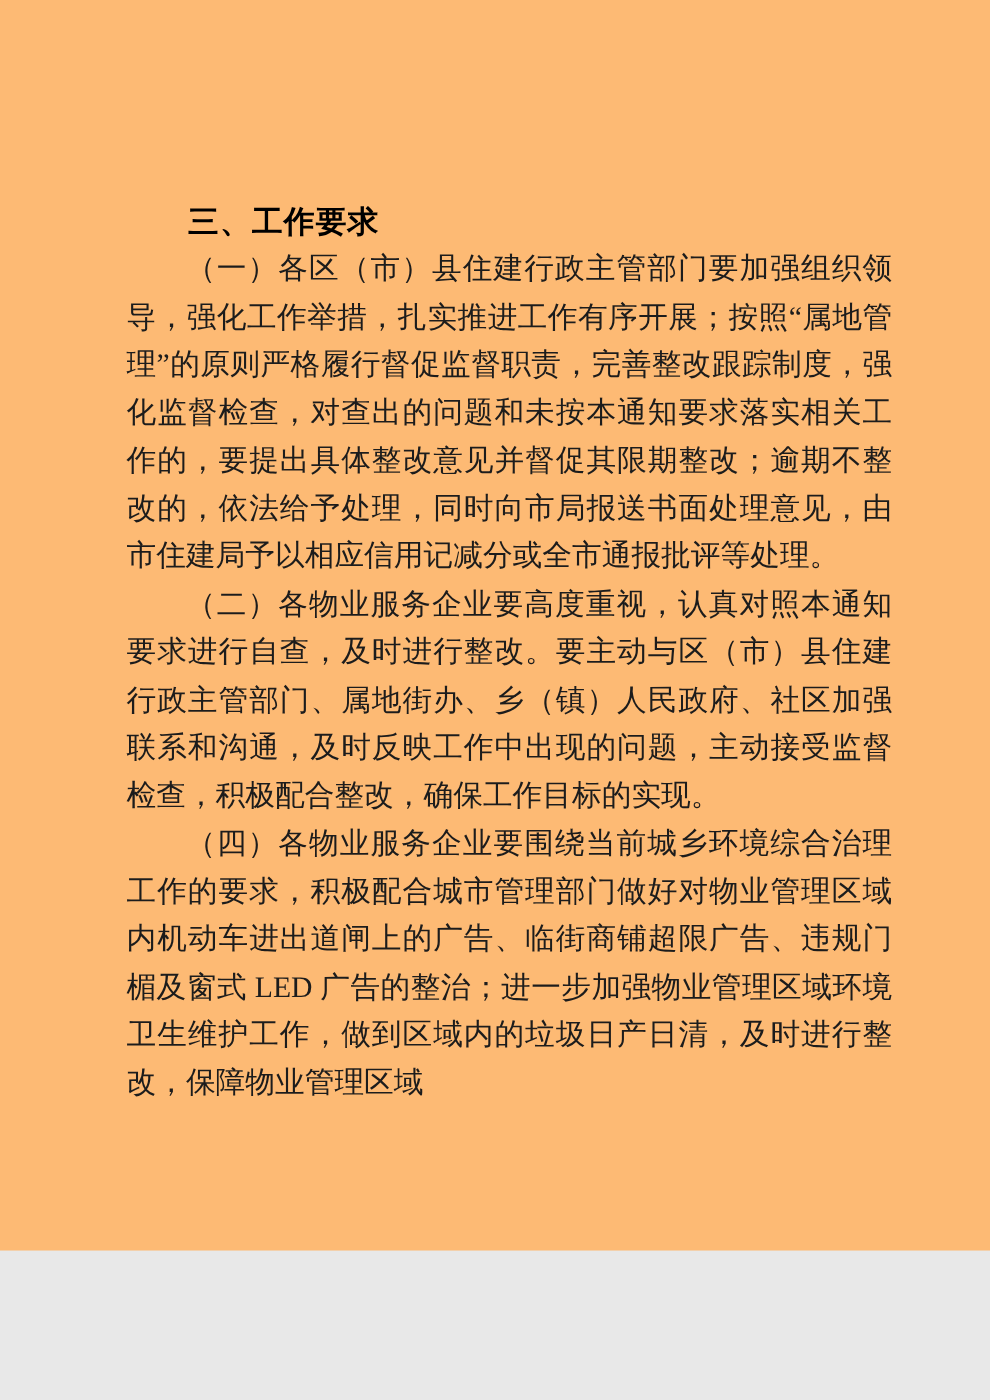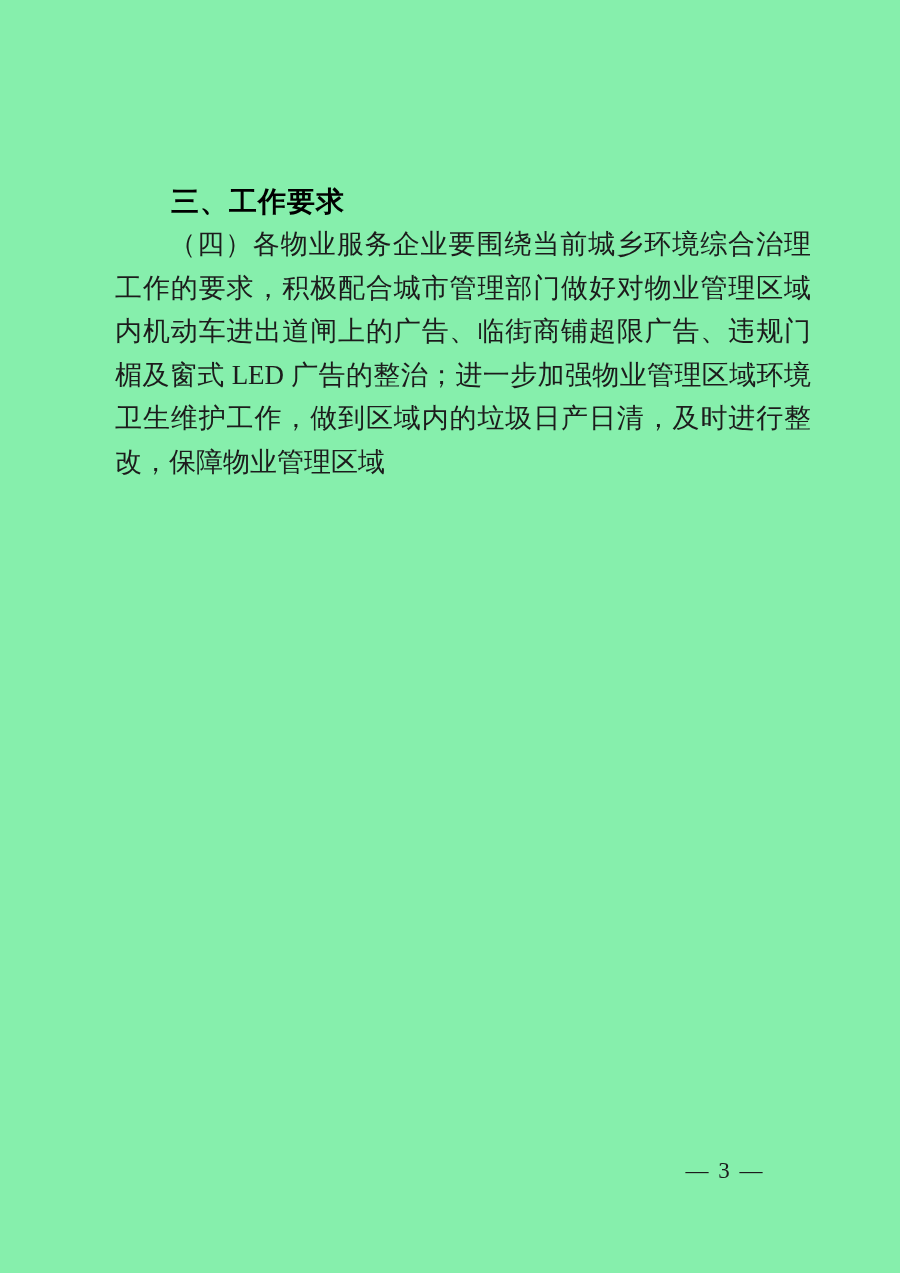--- a/index.html
+++ b/index.html
@@ -1,22 +1,22 @@
 <!DOCTYPE html>
 <html><head>
 <meta charset="utf-8">
 <style>
   * { margin: 0; padding: 0; box-sizing: border-box; }
   html, body { background: #e8e8e8; }
   .page {
     position: relative;
     width: 900px;
-    height: 1273px;
+    height: 1137px;
     margin: 0 auto;
-    background: #86efac;
+    background: #fdba74;
     overflow: hidden;
     font-family: "Liberation Serif", serif;
     color: #1c1c1c;
   }
   .content {
     position: absolute;
     top: 180px;
     left: 115px;
     width: 696px;
   }
@@ -51,17 +51,19 @@
     letter-spacing: 2px;
   }
 </style>
 </head>
 <body>
 
 <div class="page">
   <div class="content">
     <div class="section-heading">三、工作要求</div>
     <div class="body-text">
+      <p>（一）各区（市）县住建行政主管部门要加强组织领导，强化工作举措，扎实推进工作有序开展；按照“属地管理”的原则严格履行督促监督职责，完善整改跟踪制度，强化监督检查，对查出的问题和未按本通知要求落实相关工作的，要提出具体整改意见并督促其限期整改；逾期不整改的，依法给予处理，同时向市局报送书面处理意见，由市住建局予以相应信用记减分或全市通报批评等处理。</p>
+      <p>（二）各物业服务企业要高度重视，认真对照本通知要求进行自查，及时进行整改。要主动与区（市）县住建行政主管部门、属地街办、乡（镇）人民政府、社区加强联系和沟通，及时反映工作中出现的问题，主动接受监督检查，积极配合整改，确保工作目标的实现。</p>
       <p>（四）各物业服务企业要围绕当前城乡环境综合治理工作的要求，积极配合城市管理部门做好对物业管理区域内机动车进出道闸上的广告、临街商铺超限广告、违规门楣及窗式 LED 广告的整治；进一步加强物业管理区域环境卫生维护工作，做到区域内的垃圾日产日清，及时进行整改，保障物业管理区域</p>
     </div>
   </div>
   <div class="footer">— 3 —</div>
 </div>
 
 </body></html>

